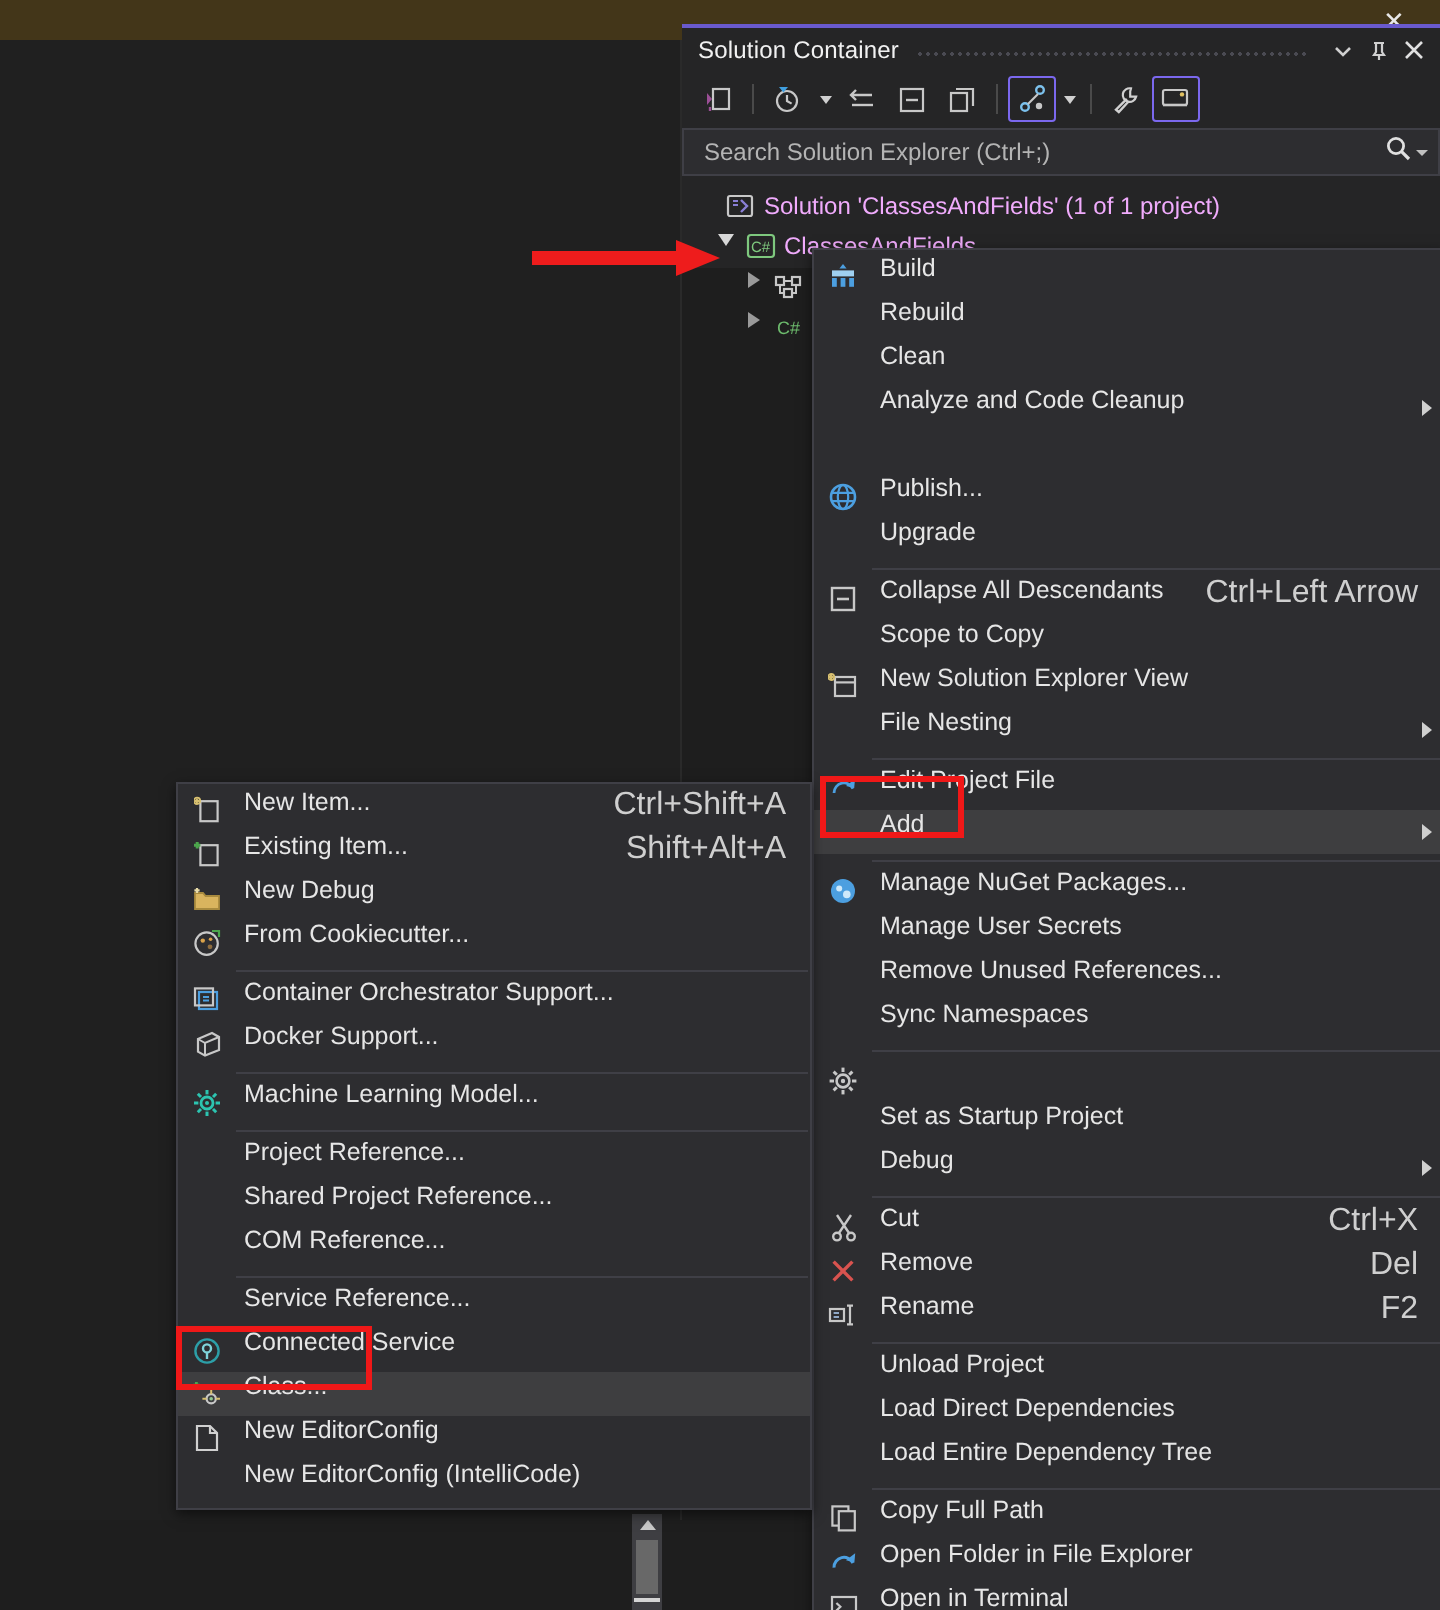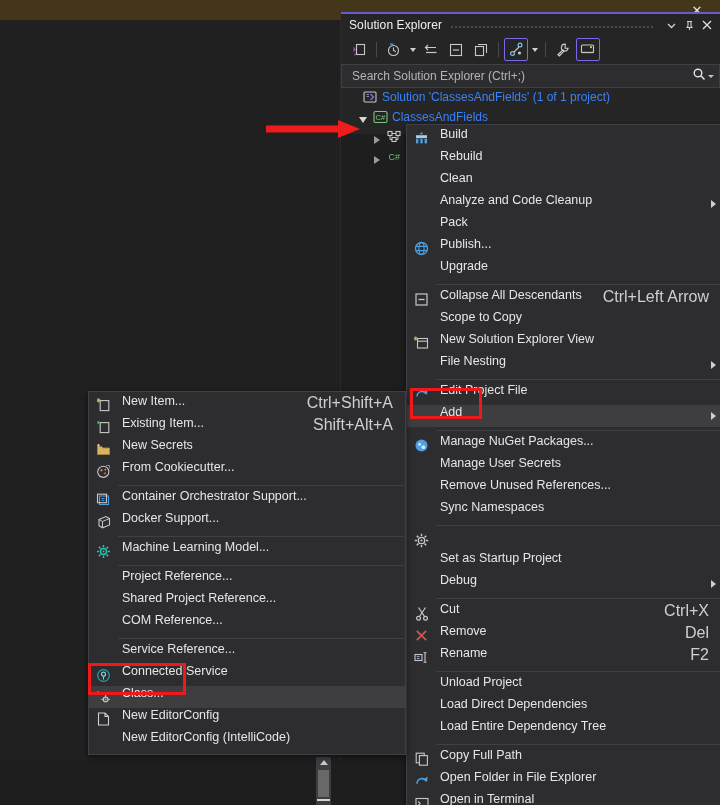--- a/index.html
+++ b/index.html
@@ -115,22 +115,22 @@
     width: 9px; display:flex; align-items:center; justify-content:center;
   }
   .search-caret:after {
     content:""; width:0;height:0;
     border-left:3px solid transparent;border-right:3px solid transparent;
     border-top:3.5px solid #c0c0c0;
   }
 
   .tree { position: relative; padding-top: 2px; }
   .tree-row {
-    position: relative; height: 20px; display: flex; align-items: flex-start;
-    color: #3b82f6; font-size: 12px; cursor: pointer; white-space: nowrap;
+    position: relative; height: 20px; display: flex; align-items: flex-end;
+    color: #f0abfc; font-size: 12px; cursor: pointer; white-space: nowrap;
   }
   .tw {
     width: 16px; height: 20px; display:flex; align-items:center; justify-content:center;
     flex: none;
   }
   .tw.collapsed:after {
     content:""; width:0;height:0;
     border-top:4.5px solid transparent; border-bottom:4.5px solid transparent;
     border-left:6px solid #9a9a9a;
   }
@@ -201,21 +201,21 @@
 
   <div class="vscroll">
     <div class="vscroll-up"></div>
     <div class="vscroll-thumb"></div>
     <div class="vscroll-sep"></div>
   </div>
 
   <div class="solexp">
 
     <div class="solexp-header">
-      <span class="solexp-title">Solution Explorer</span>
+      <span class="solexp-title">Solution Container</span>
       <span class="solexp-dots"></span>
       <span class="hdr-btn">
         <svg width="9" height="9" viewBox="0 0 9 9">
             <path d="M1 3 L4.5 6.5 L8 3" fill="none" stroke="#d0d0d0" stroke-width="1.3"></path>
           </svg>
       </span>
       <span class="hdr-btn">
         <svg width="11" height="11" viewBox="0 0 11 11">
           <path d="M3 1.5 L8 1.5 M4 1.5 L4 6 L3 7.5 L8 7.5 L7 6 L7 1.5 M5.5 7.5 L5.5 10" fill="none" stroke="#d0d0d0" stroke-width="1.1"></path>
         </svg>
@@ -376,21 +376,20 @@
         <span class="mi-icon"></span>
         <span class="mi-label">Clean</span>
       </div>
       <div class="mi">
         <span class="mi-icon"></span>
         <span class="mi-label">Analyze and Code Cleanup</span>
         <span class="mi-arrow"></span>
       </div>
       <div class="mi">
         <span class="mi-icon"></span>
-        <span class="mi-label">Pack</span>
       </div>
       <div class="mi">
         <span class="mi-icon">
           <svg width="15" height="15" viewBox="0 0 15 15">
             <circle cx="7.5" cy="7.5" r="6" fill="none" stroke="#4c9fe0" stroke-width="1.3"></circle>
             <ellipse cx="7.5" cy="7.5" rx="2.6" ry="6" fill="none" stroke="#4c9fe0" stroke-width="1.1"></ellipse>
             <path d="M1.8 5.4 L13.2 5.4 M1.8 9.6 L13.2 9.6" stroke="#4c9fe0" stroke-width="1.1"></path>
           </svg>
         </span>
         <span class="mi-label">Publish...</span>
@@ -595,21 +594,21 @@
         <span class="mi-label">Existing Item...</span>
         <span class="mi-accel">Shift+Alt+A</span>
       </div>
       <div class="mi">
         <span class="mi-icon">
           <svg width="15" height="13" viewBox="0 0 15 13">
             <path d="M1.5 3.5 L5.5 3.5 L6.8 5 L13.5 5 L13.5 11.5 L1.5 11.5 Z" fill="#d9b45e" stroke="#a88a3e" stroke-width=".9"></path>
             <path d="M2.5 1 L2.5 3.5 M1.2 2.2 L3.8 2.2" stroke="#e8dba8" stroke-width="1.1"></path>
           </svg>
         </span>
-        <span class="mi-label">New Secrets</span>
+        <span class="mi-label">New Debug</span>
       </div>
       <div class="mi">
         <span class="mi-icon">
           <svg width="15" height="15" viewBox="0 0 15 15">
             <circle cx="7.3" cy="7.8" r="5.6" fill="none" stroke="#c8c8c8" stroke-width="1.1"></circle>
             <circle cx="5.4" cy="6.3" r="1.1" fill="#d9a24a"></circle>
             <circle cx="9" cy="9.4" r="1.2" fill="#8d6c3f"></circle>
             <circle cx="9.3" cy="5.6" r=".9" fill="#d9a24a"></circle>
             <path d="M10 1.5 L13.5 1.5 L13.5 4.5" fill="none" stroke="#4ca64c" stroke-width="1.1"></path>
           </svg>

